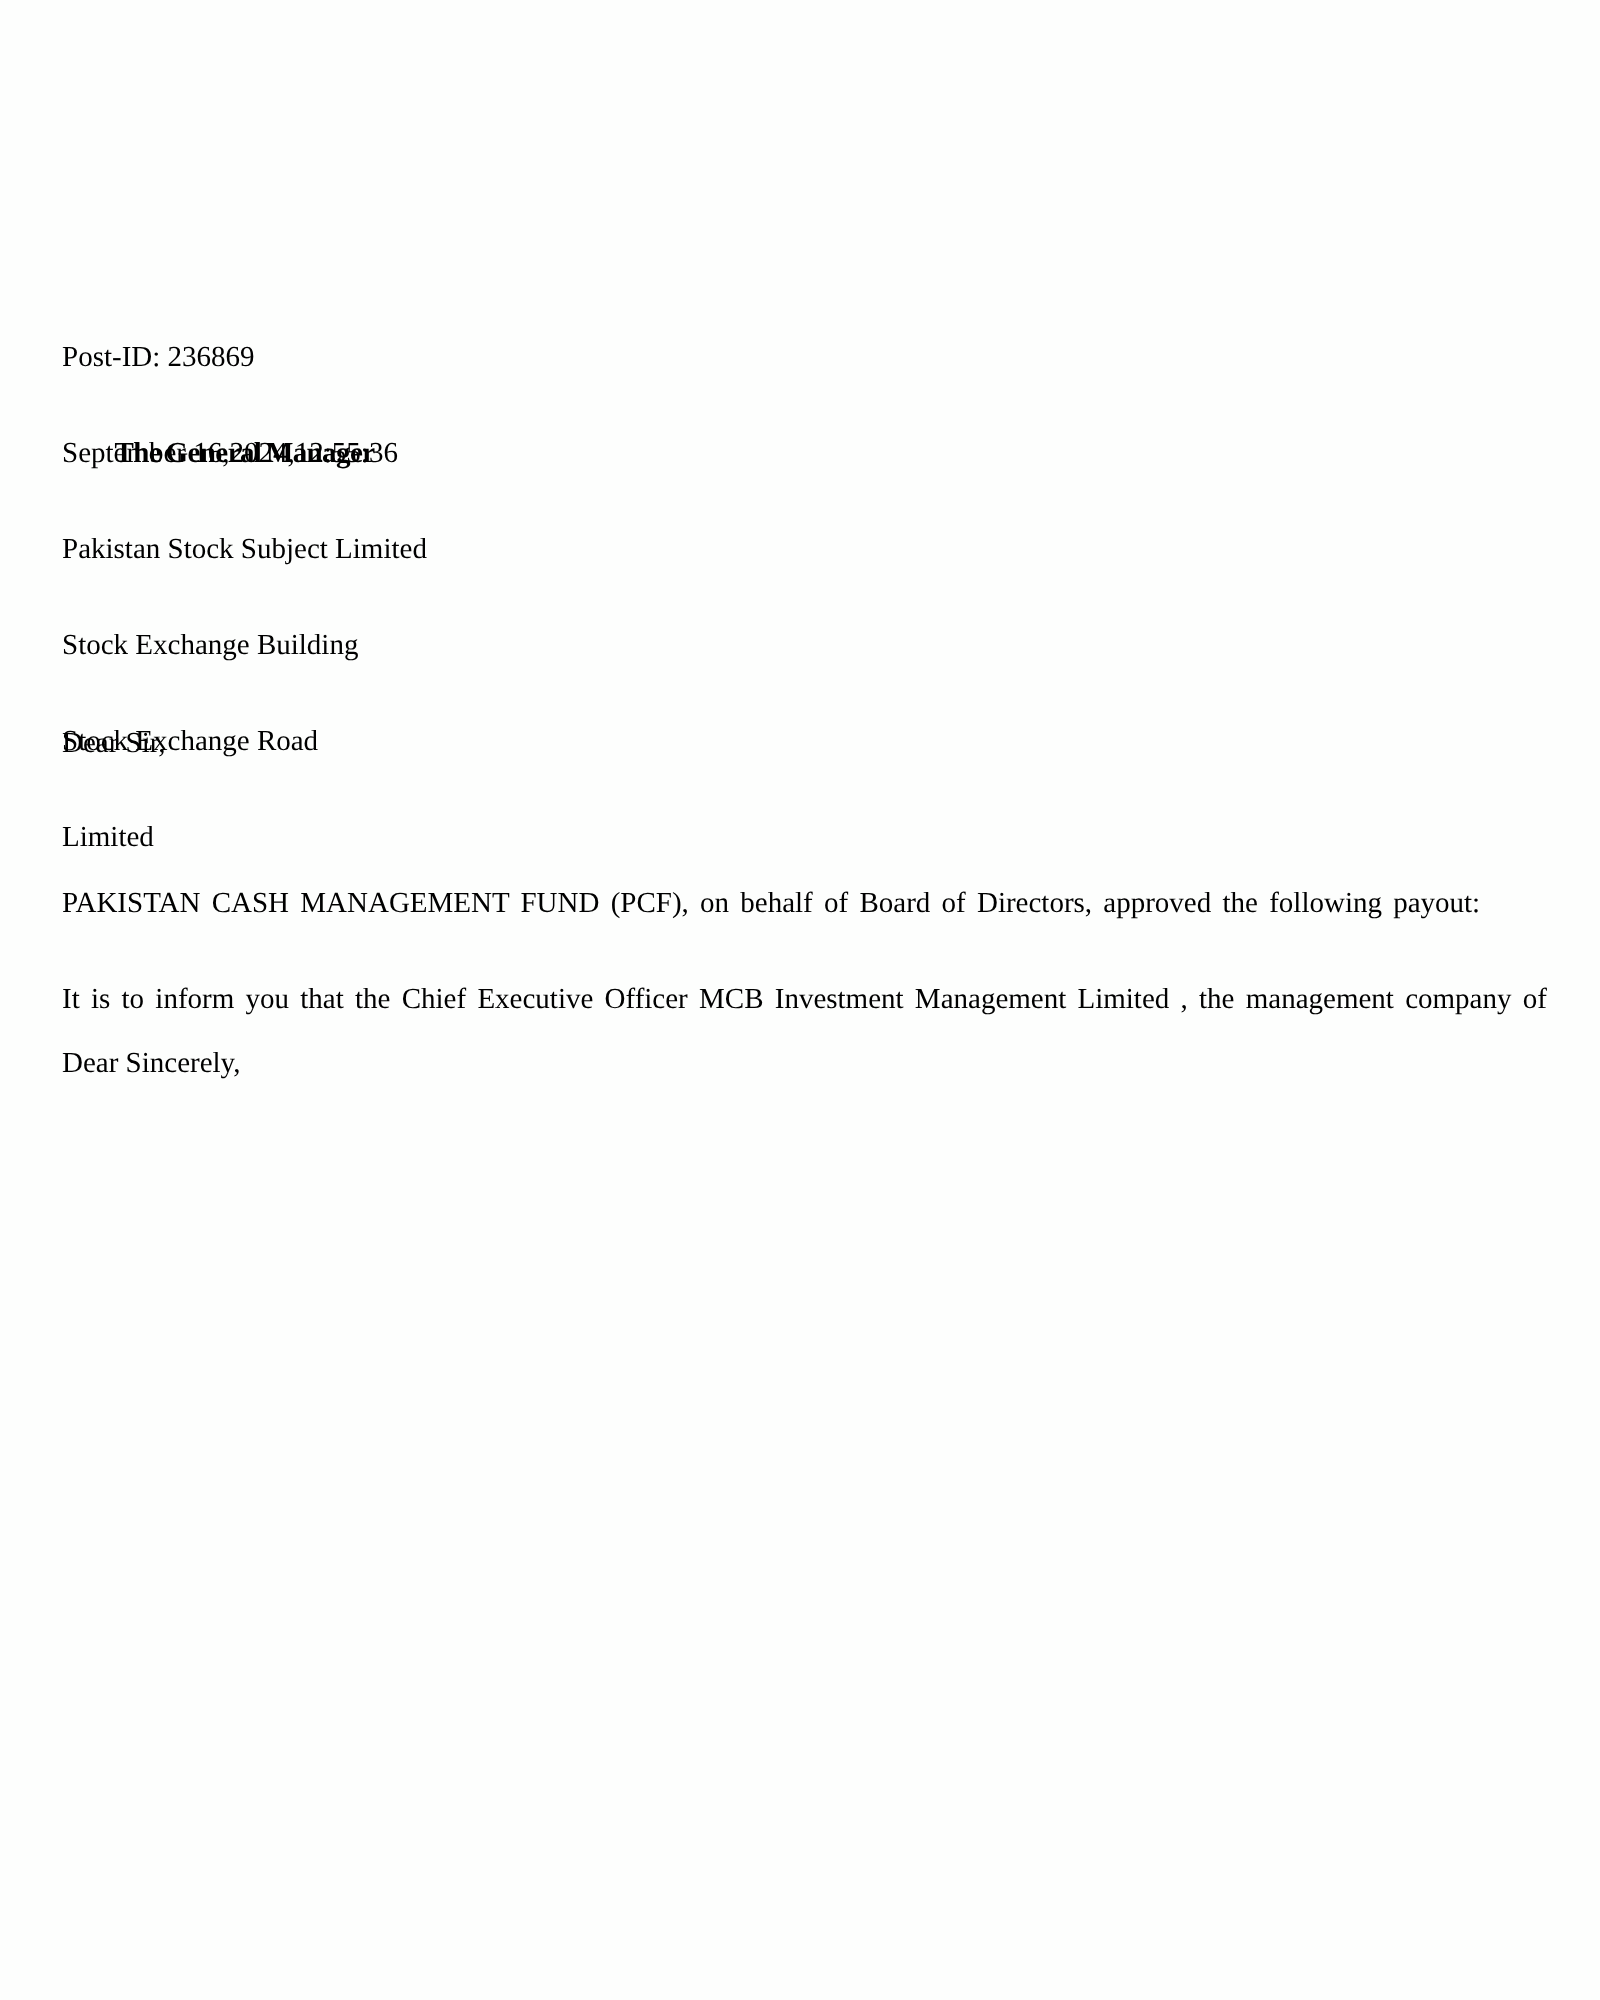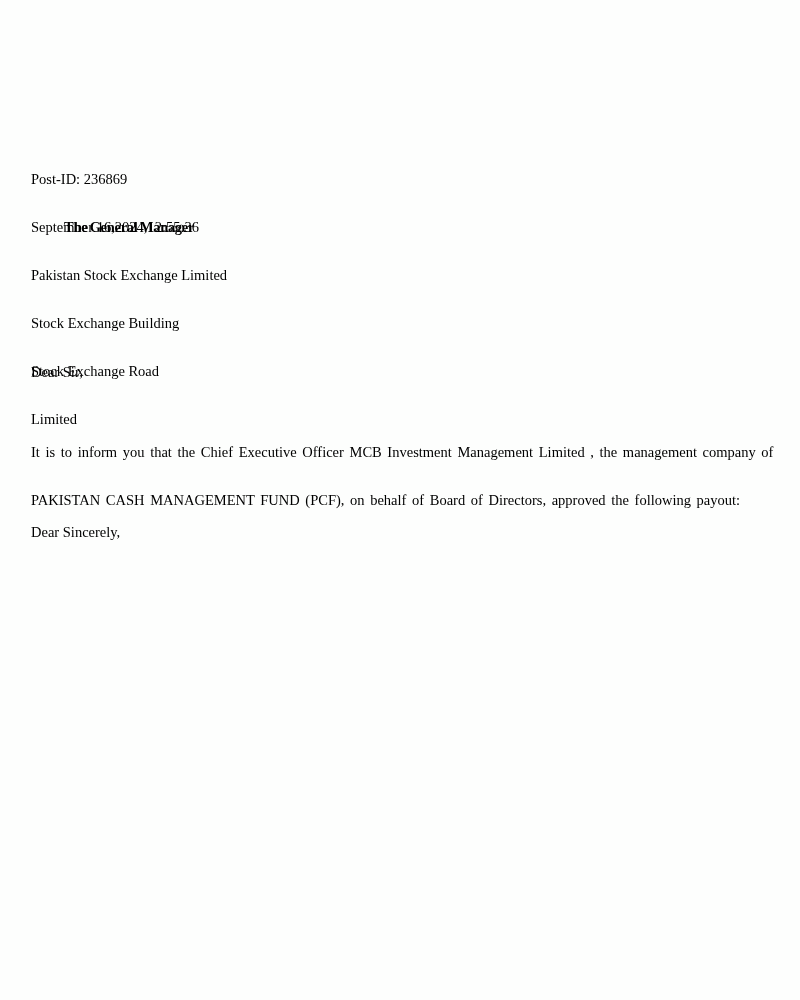--- a/index.html
+++ b/index.html
@@ -39,29 +39,29 @@
 
 <div class="page">
 
   <div class="block meta">
     <div>Post-ID: 236869</div>
     <div>September 16,2024,12:55:36</div>
   </div>
 
   <div class="block recipient">
     <div class="bold tight">The General Manager</div>
-    <div>Pakistan Stock Exchange Limited</div>
+    <div>Pakistan Stock Subject Limited</div>
     <div>Stock Exchange Building</div>
     <div>Stock Exchange Road</div>
     <div>Limited</div>
   </div>
 
 
   <div class="block salutation">Dear Sir,</div>
 
   <div class="block letter-body">
+    <div class="body-line">PAKISTAN CASH MANAGEMENT FUND (PCF), on behalf of Board of Directors, approved the following payout:</div>
     <div class="body-line">It is to inform you that the Chief Executive Officer MCB Investment Management Limited , the management company of</div>
-    <div class="body-line">PAKISTAN CASH MANAGEMENT FUND (PCF), on behalf of Board of Directors, approved the following payout:</div>
   </div>
 
   <div class="block closing">Dear Sincerely,</div>
 
 </div>
 
 </body></html>

